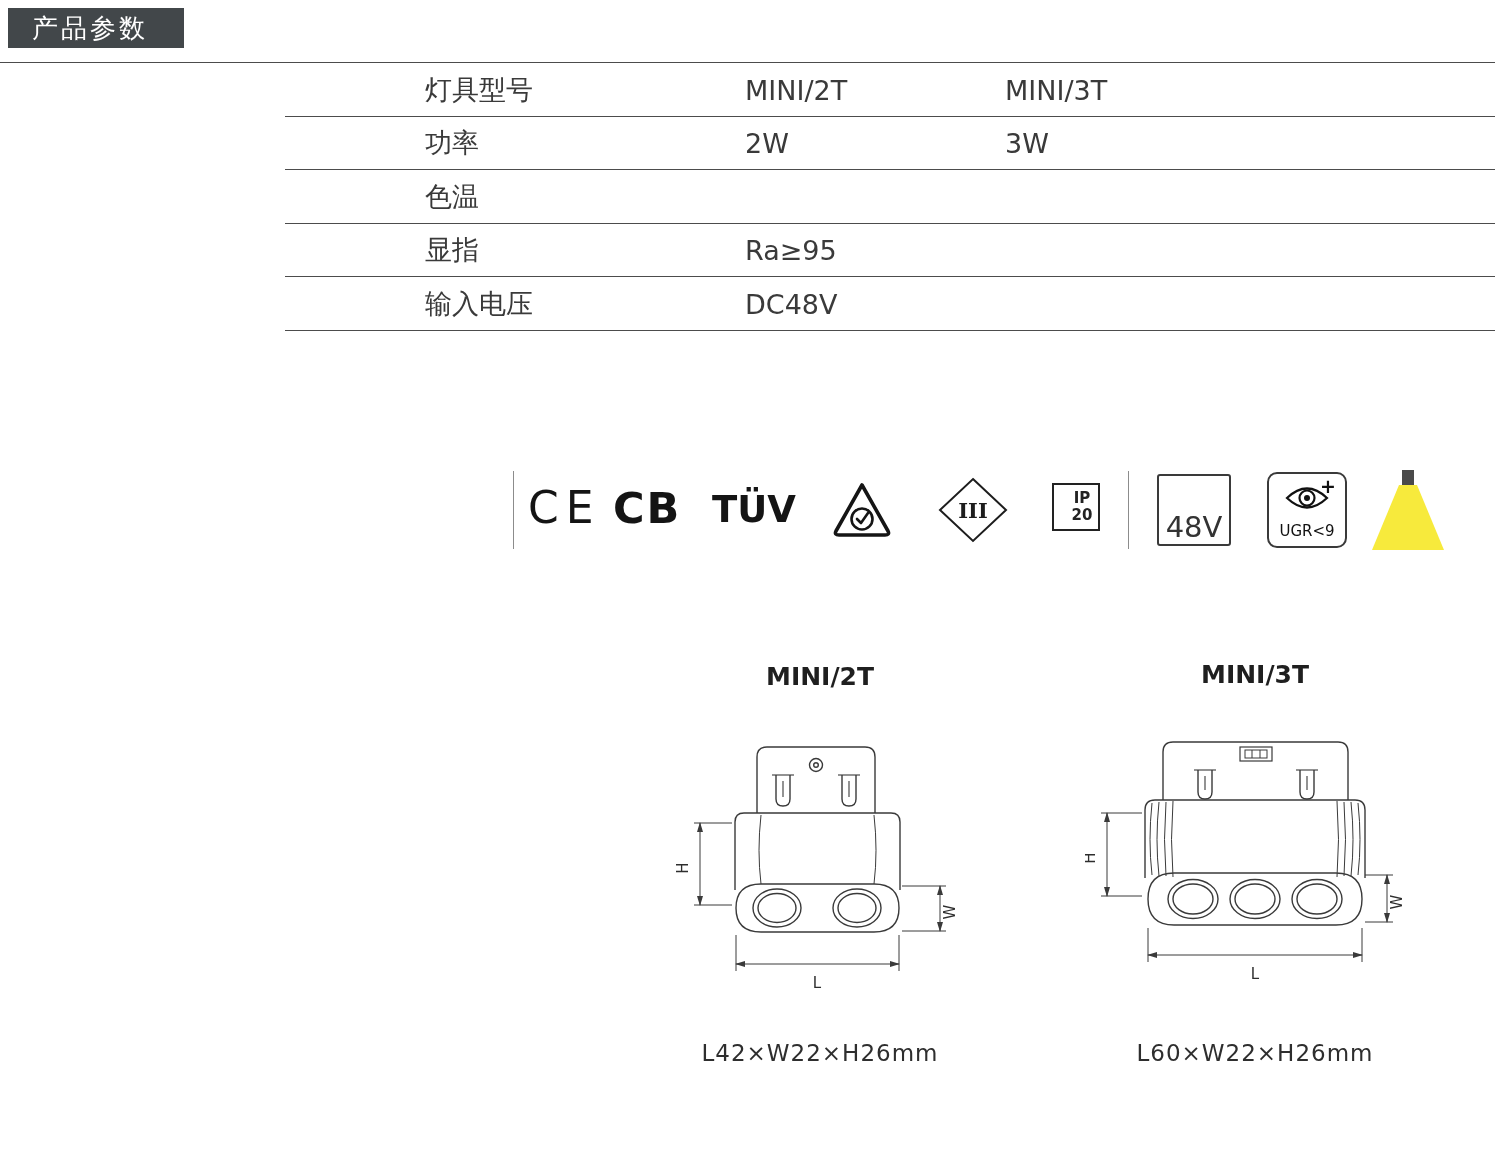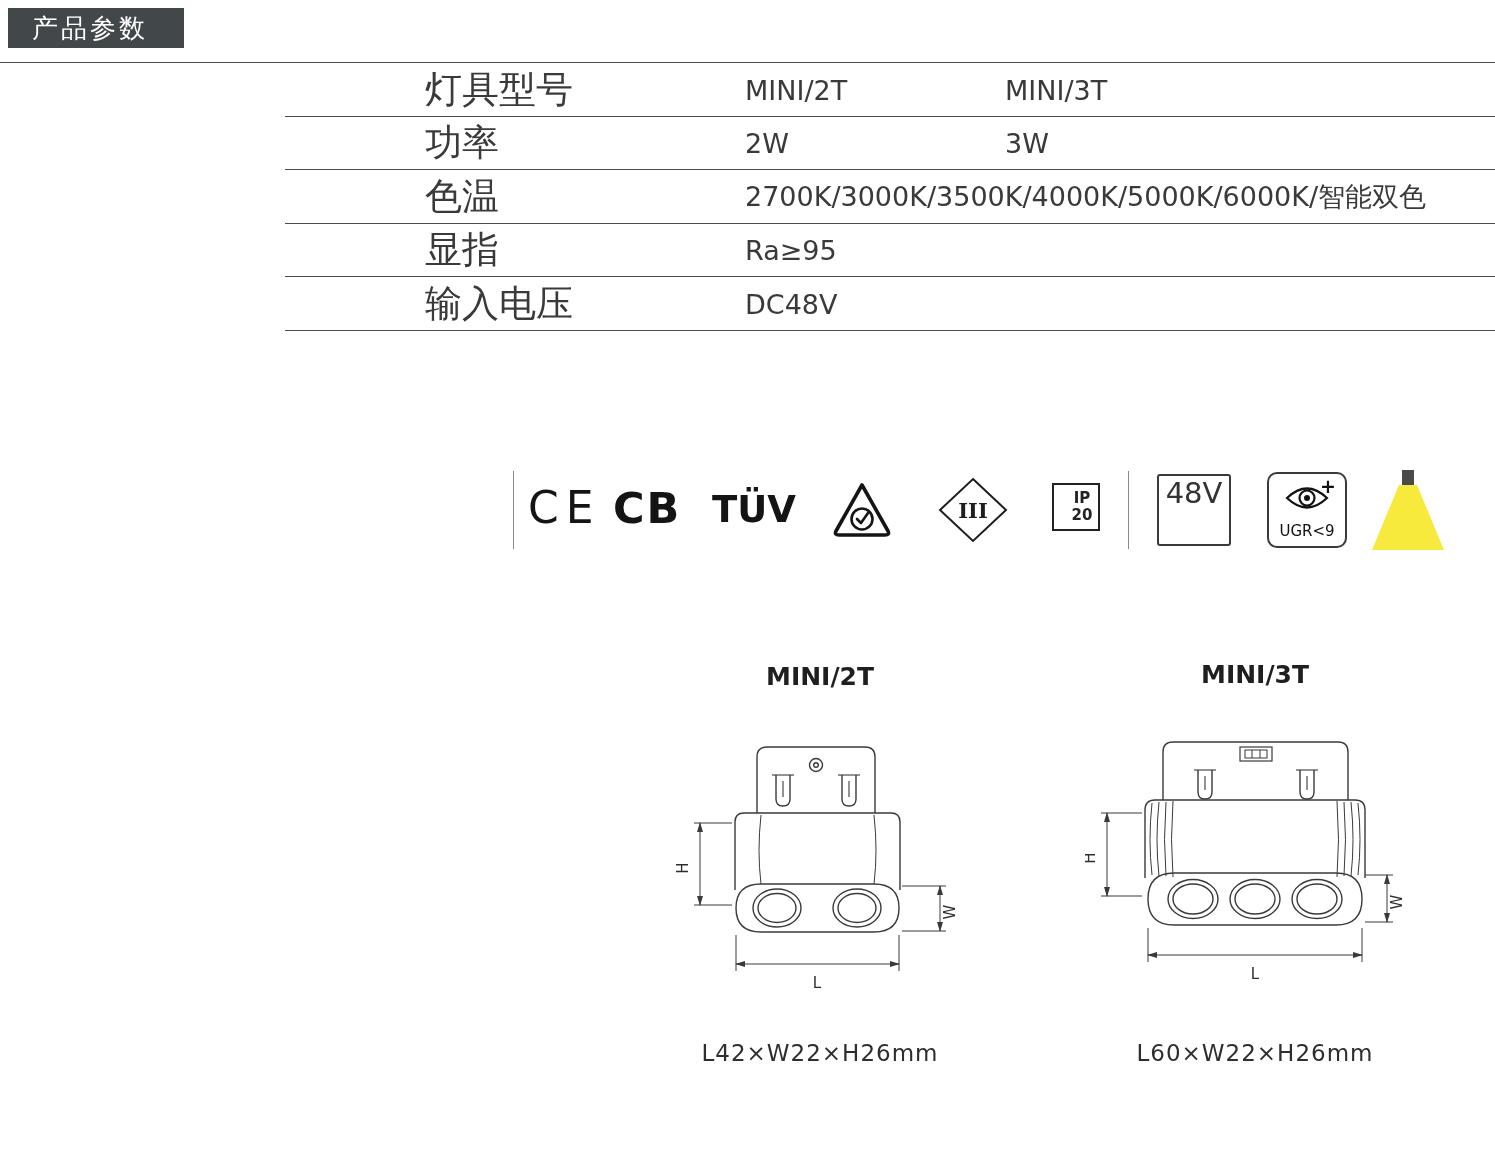--- a/index.html
+++ b/index.html
@@ -10,40 +10,40 @@
   
   .title-badge { position:absolute; left:8px; top:8px; width:176px; height:40px; background:#42474a;
                  color:#fff; display:flex; align-items:center; padding-left:24px; font-size:26px; letter-spacing:3px; }
 
   
   .table-top-line { position:absolute; left:0; top:62px; width:1495px; height:1px; background:#4c4c4c; }
   .spec-table { position:absolute; left:0; top:63px; width:1495px; }
   .spec-row { position:relative; height:53.5px; }
   .spec-row .row-line { position:absolute; left:285px; right:0; bottom:0; height:1px; background:#4c4c4c; }
   .spec-row.last .row-line { left:0; }
-  .spec-label { position:absolute; left:425px; top:50%; transform:translateY(-50%); font-size:37px; font-weight:500; color:#3a3a3a; white-space:nowrap; }
+  .spec-label { position:absolute; left:425px; top:50%; transform:translateY(-50%); font-size:27px; font-weight:500; color:#3a3a3a; white-space:nowrap; }
   .spec-val { position:absolute; top:50%; transform:translateY(-50%); font-size:27px; color:#3a3a3a; white-space:nowrap; }
   .spec-val.v1 { left:745px; }
   .spec-val.v2 { left:1005px; }
 
   
   .vdiv { position:absolute; width:1px; background:#8c8c8c; }
   .vdiv1 { left:513px; top:471px; height:78px; }
   .vdiv2 { left:1128px; top:471px; height:78px; }
   .cert-text { position:absolute; color:#141414; white-space:nowrap; }
   .ce  { left:528px; top:482px; font-size:44px; font-weight:500; letter-spacing:7px; }
   .cb  { left:613px; top:483px; font-size:43px; font-weight:700; letter-spacing:2px; }
   .tuv { left:712px; top:488px; font-size:37px; font-weight:700; }
   .rcm-svg { position:absolute; left:832px; top:482px; }
   .class3-svg { position:absolute; left:938px; top:477px; }
   .ip-box { position:absolute; left:1052px; top:483px; width:48px; height:48px; border:2.5px solid #222;
             display:flex; flex-direction:column; align-items:center; justify-content:center;
             font-weight:700; font-size:15px; line-height:1.15; color:#222;padding-left:12px; }
   .v48-box { position:absolute; left:1157px; top:474px; width:74px; height:72px; border:2px solid #3a3a3a;
-             border-radius:3px; display:flex; align-items:flex-start; justify-content:center; font-size:29px; color:#333; }
+             border-radius:3px; display:flex; align-items:flex-end; justify-content:center; font-size:29px; color:#333; }
   .ugr-box { position:absolute; left:1267px; top:472px; width:80px; height:76px; border:2px solid #3a3a3a; border-radius:10px; }
   .ugr-plus { position:absolute; right:9px; top:1px; font-size:19px; font-weight:700; color:#111; }
   .ugr-eye { position:absolute; left:50%; transform:translateX(-50%); top:9px; }
   .ugr-label { position:absolute; left:0; right:0; bottom:6px; text-align:center; font-size:15px; font-weight:400; color:#111;margin-top:36px; }
   .beam-box { position:absolute; left:1372px; top:470px; width:72px; height:80px; }
 
   
   .diagram-svg { position:absolute; }
   .svg-2t { left:660px; top:735px; width:320px; height:260px; }
   .svg-3t { left:1085px; top:728px; width:340px; height:265px; }
@@ -73,21 +73,20 @@
       <div class="row-line"></div>
     </div>
     <div class="spec-row">
       <span class="spec-label">功率</span>
       <span class="spec-val v1">2W</span>
       <span class="spec-val v2">3W</span>
       <div class="row-line"></div>
     </div>
     <div class="spec-row">
       <span class="spec-label">色温</span>
-      <span class="spec-val v1">2700K/3000K/3500K/4000K/5000K/6000K/智能双色</span>
       <span class="spec-val v2"></span>
       <div class="row-line"></div>
     </div>
     <div class="spec-row">
       <span class="spec-label">显指</span>
       <span class="spec-val v1">Ra≥95</span>
       <span class="spec-val v2"></span>
       <div class="row-line"></div>
     </div>
     <div class="spec-row">

